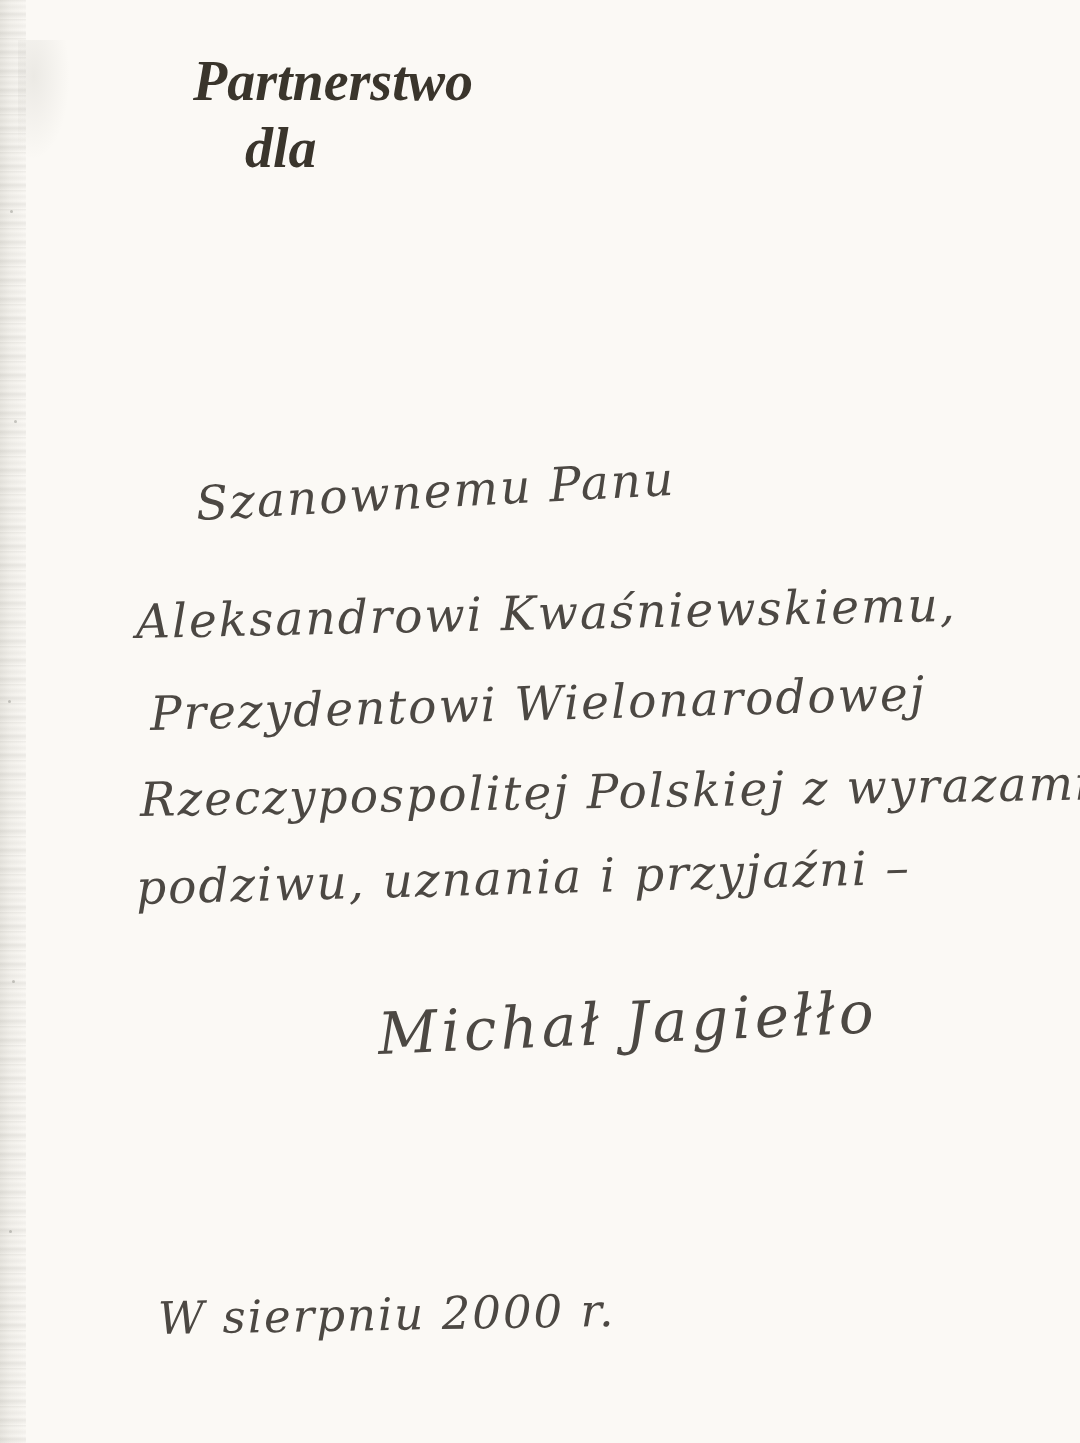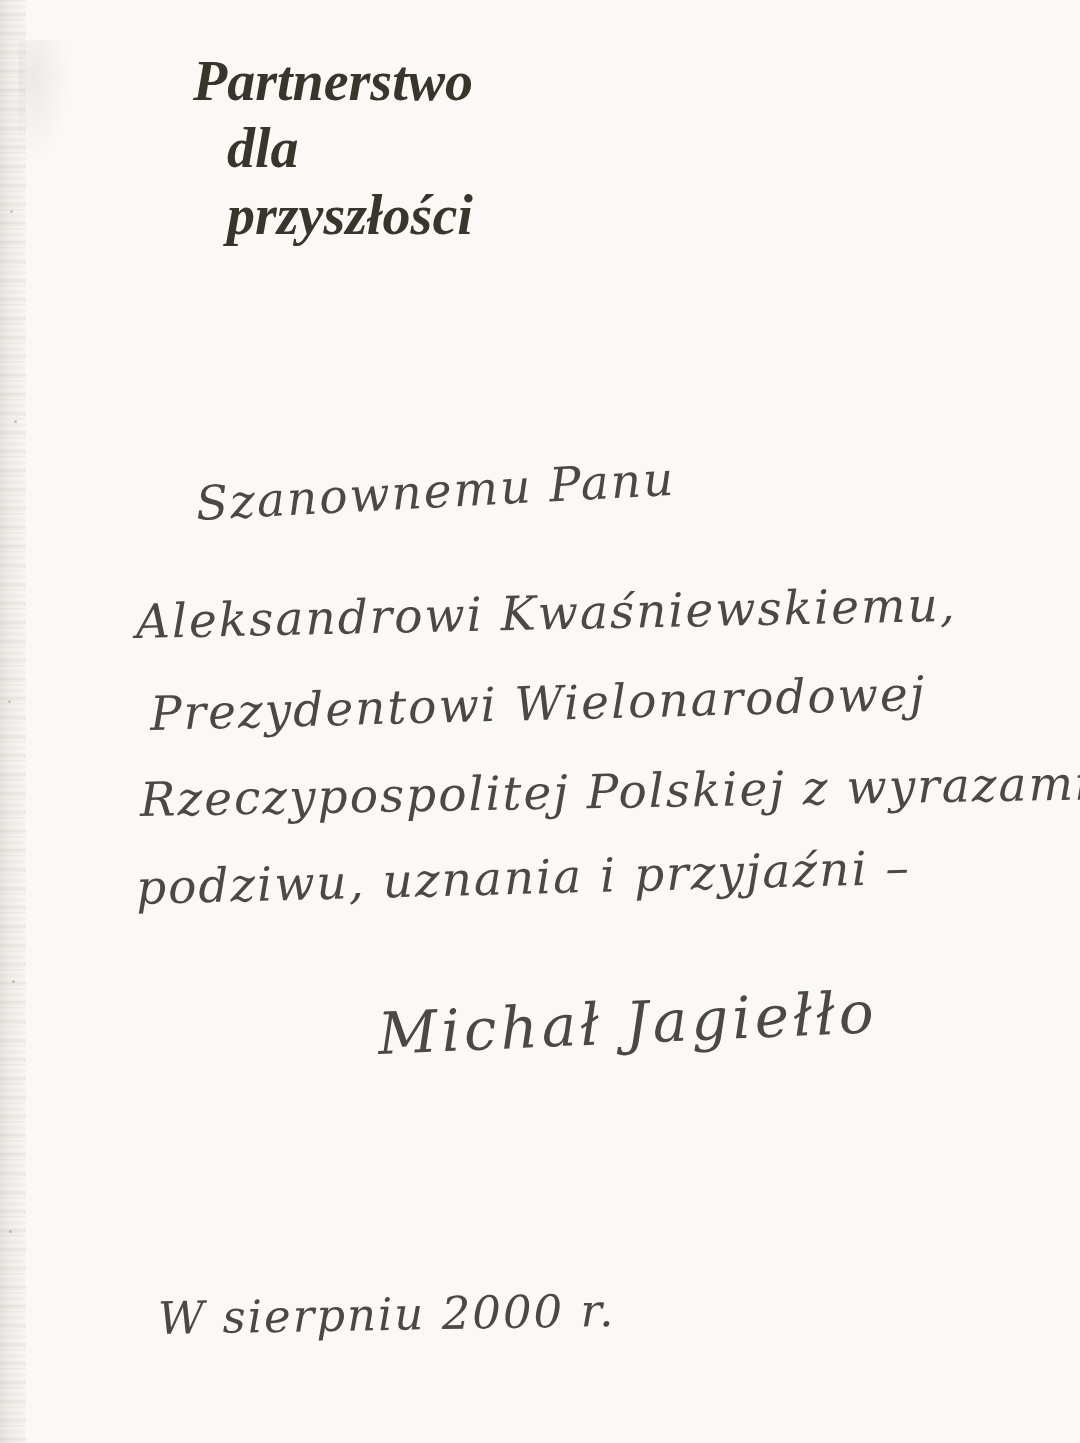--- a/index.html
+++ b/index.html
@@ -50,21 +50,21 @@
     position: absolute;
     left: 193px;
     top: 48px;
     color: #3a352c;
     font-weight: 700;
     font-size: 56px;
     line-height: 67px;
     letter-spacing: 0px;
   }
   .title-line { white-space: nowrap; font-style: italic; }
-  .title-line.indent { margin-left: 34px; }
+  .title-line.indent { margin-left: 52px; }
 
   
   .hand {
     position: absolute;
     font-family: "DejaVu Serif", serif;
     font-style: italic;
     color: #4c4843;
     white-space: nowrap;
     transform-origin: left center;
     letter-spacing: 2px;
@@ -91,21 +91,20 @@
   <div class="scan-smudge"></div>
   <div class="speck" style="left:10px; top:210px;"></div>
   <div class="speck" style="left:14px; top:420px;"></div>
   <div class="speck" style="left:8px;  top:700px;"></div>
   <div class="speck" style="left:12px; top:980px;"></div>
   <div class="speck" style="left:9px;  top:1230px;"></div>
 
   <div class="title-block">
     <div class="title-line">Partnerstwo</div>
     <div class="title-line indent">dla</div>
-    <div class="title-line indent">przyszłości</div>
   </div>
 
   <div class="hand hand-l1">Szanownemu Panu</div>
   <div class="hand hand-l2">Aleksandrowi Kwaśniewskiemu,</div>
   <div class="hand hand-l3">Prezydentowi Wielonarodowej</div>
   <div class="hand hand-l4">Rzeczypospolitej Polskiej z wyrazami</div>
   <div class="hand hand-l5">podziwu, uznania i przyjaźni –</div>
 
   <div class="hand hand-signature">Michał Jagiełło</div>
 

